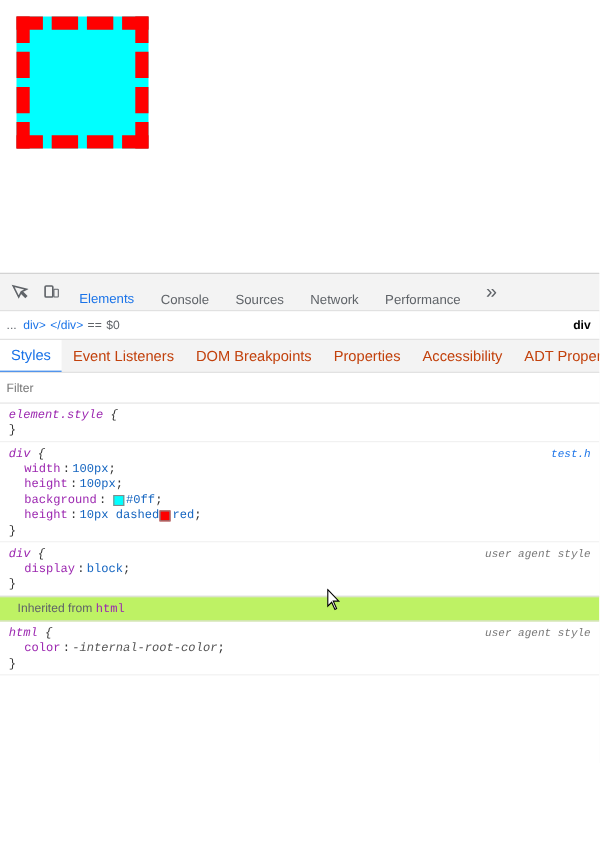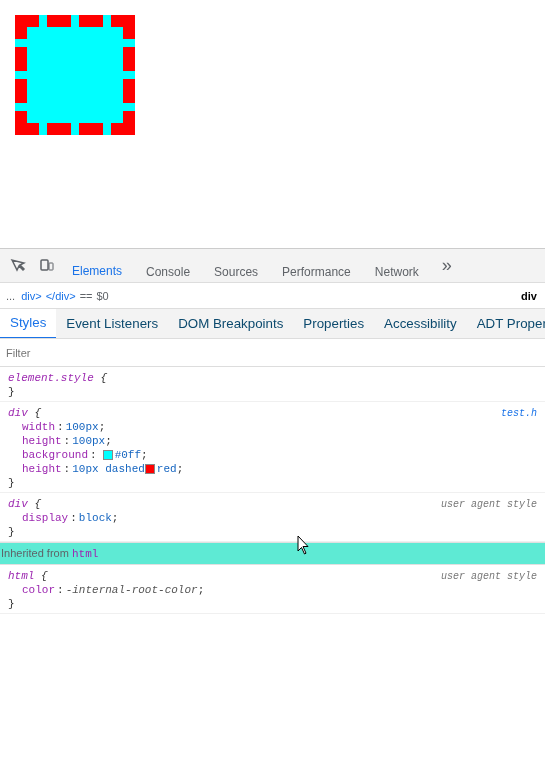--- a/index.html
+++ b/index.html
@@ -146,21 +146,21 @@
       font-size: 11px;
       overflow: hidden;
     }
 
     .style-tab {
       padding: 0 10px;
       height: 30px;
       display: flex;
       align-items: center;
       cursor: pointer;
-      color: #0c4a6e;
+      color: #c2410c;
       white-space: nowrap;
       border-right: 1px solid #ddd;
       border: none;
       background: none;
     }
     .style-tab.active {
       background: #fff;
       border-bottom: 2px solid #1a73e8;
       color: #1a73e8;
     }
@@ -272,22 +272,22 @@
       margin-right: 2px;
       cursor: pointer;
     }
 
     .style-close-brace {
       padding: 1px 8px;
       color: #333;
     }
 
     .inherited-label {
-      padding: 4px 1px;
-      background: #5eead4;
+      padding: 4px 16px;
+      background: #bef264;
       border-top: 1px solid #e0e0e0;
       border-bottom: 1px solid #e0e0e0;
       font-size: 11px;
       color: #5f6368;
       font-family: 'Segoe UI', Arial, sans-serif;
     }
 
     .inherited-label .html-tag {
       color: #9c27b0;
       font-family: 'Consolas', 'Courier New', monospace;
@@ -330,22 +330,22 @@
     <button class="toolbar-icon-btn" title="Toggle device toolbar">
       <svg width="16" height="16" viewBox="0 0 16 16" fill="none">
         <rect x="3" y="2" width="7" height="10" rx="1" stroke="#5f6368" stroke-width="1.5" fill="none"></rect>
         <rect x="11" y="5" width="4" height="7" rx="0.5" stroke="#5f6368" stroke-width="1" fill="none"></rect>
       </svg>
     </button>
     <div class="devtools-tabs">
       <button class="tab active">Elements</button>
       <button class="tab">Console</button>
       <button class="tab">Sources</button>
+      <button class="tab">Network</button>
       <button class="tab">Performance</button>
-      <button class="tab">Network</button>
       <div class="tab-overflow">»</div>
     </div>
   </div>
 
   <div class="breadcrumb-bar">
     <span class="breadcrumb-dots">...</span>
     <span class="breadcrumb-item">div&gt;</span>
     <span class="breadcrumb-item">&lt;/div&gt;</span>
     <span class="breadcrumb-eq">==</span>
     <span class="breadcrumb-eq">$0</span>

